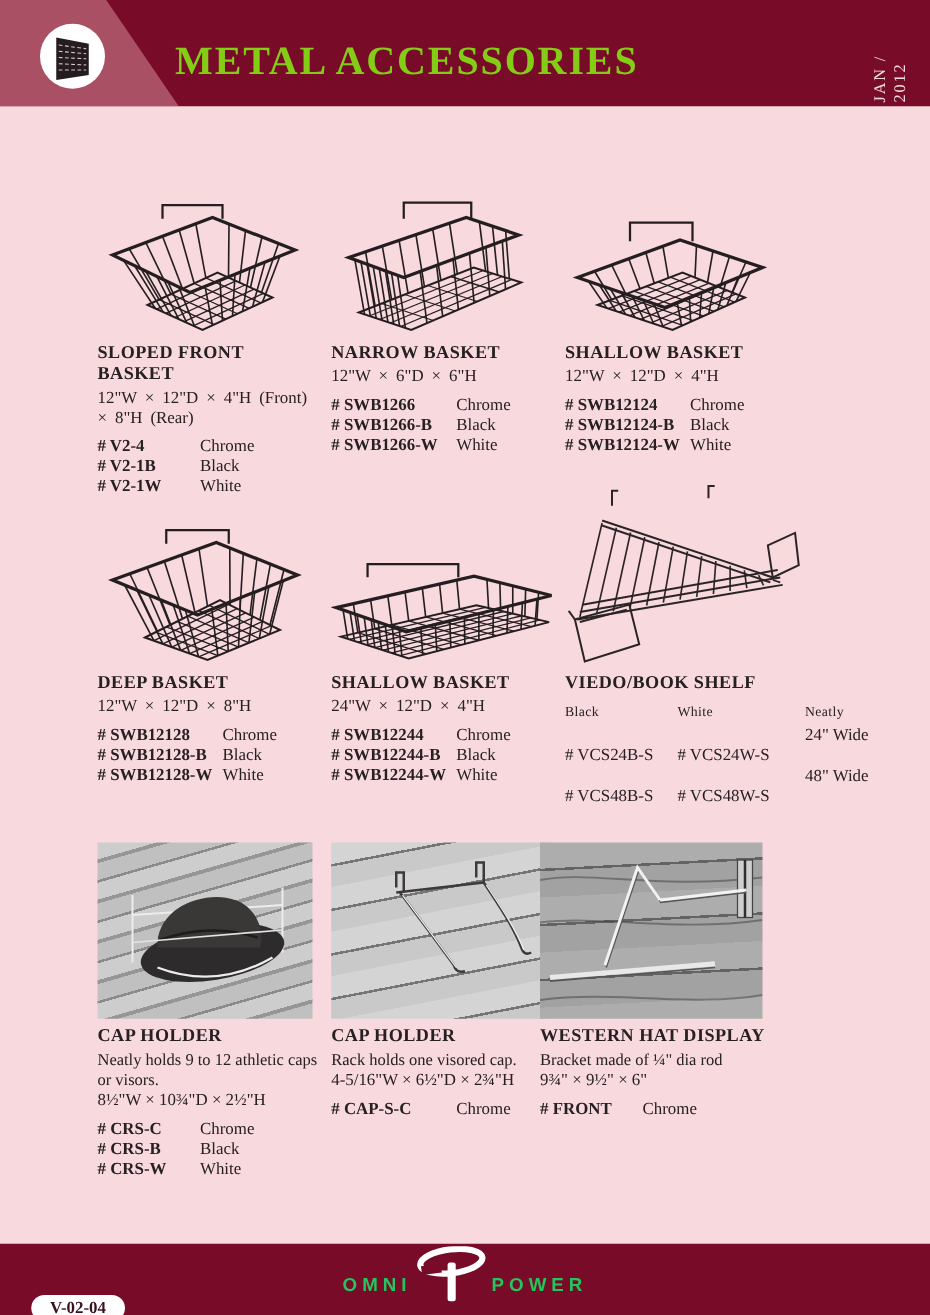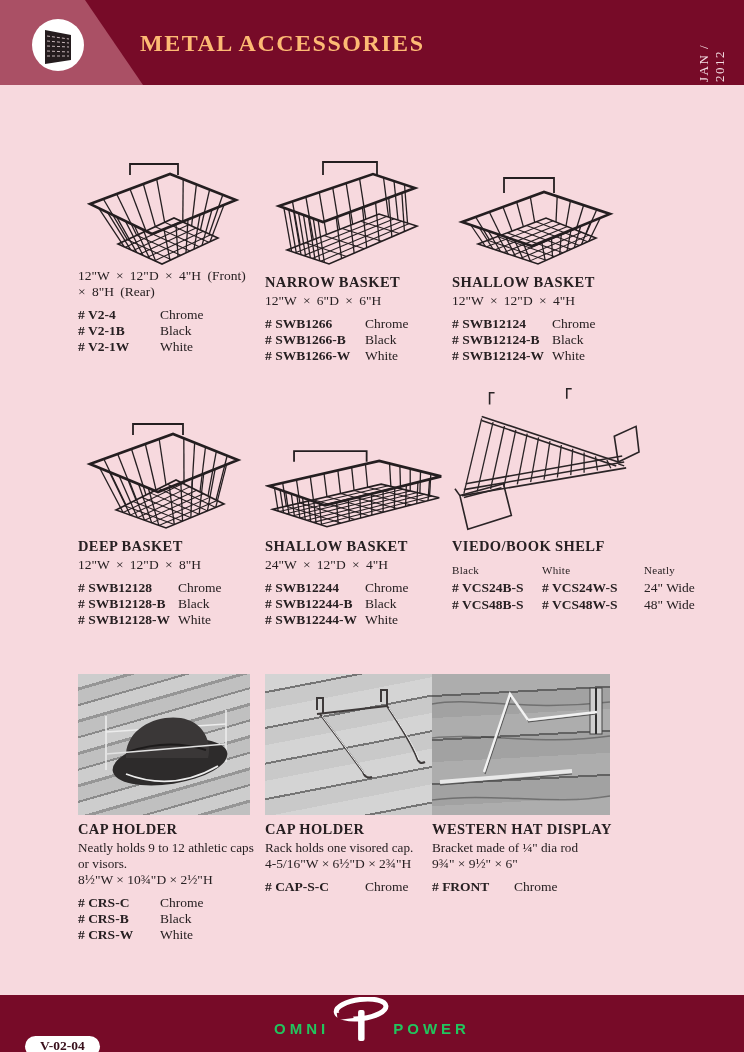--- a/index.html
+++ b/index.html
@@ -4,40 +4,40 @@
 <style>
   html,body{margin:0;padding:0;background:#e9e4e4;}
   .page{position:relative;width:744px;height:1052px;background:#f7d9de;overflow:hidden;
         font-family:"Liberation Serif", serif;color:#272022;}
   
   .topbar{position:absolute;left:0;top:0;width:744px;height:85px;background:#770b28;}
   .wedge{position:absolute;left:0;top:0;width:160px;height:85px;background:#aa5065;
          clip-path:polygon(0 0,85px 0,143px 85px,0 85px);}
   .logo-circle{position:absolute;left:32px;top:19px;width:52px;height:52px;border-radius:50%;
                background:#ffffff;display:flex;align-items:center;justify-content:center;}
-  .page-title{position:absolute;left:140px;top:30px;margin:0;font-size:24px;font-weight:bold;
-              letter-spacing:1.5px;color:#fdba74;}
+  .page-title{position:absolute;left:140px;top:30px;margin:0;font-size:32px;font-weight:bold;
+              letter-spacing:1.5px;color:#84cc16;}
   .issue{position:absolute;right:16px;top:10px;height:72px;color:#f3dde2;font-size:13px;
          letter-spacing:1.5px;writing-mode:vertical-rl;transform:rotate(180deg);}
   
   .cell{position:absolute;}
   .art{display:flex;align-items:flex-end;}
   .r1 .art{height:128px;} .r2 .art{height:152px;} .r3 .art{height:141px;}
   .pname{margin:6px 0 2px 0;font-size:14.5px;font-weight:bold;letter-spacing:.4px;}
   .dims{margin:0;font-size:13.5px;line-height:1.18;word-spacing:3px;}
   .desc{margin:0;font-size:13.2px;line-height:1.22;}
   .variants{margin-top:7px;}
   .vrow{display:flex;font-size:13.5px;line-height:1.2;}
   .part{font-weight:bold;width:100px;}
   .w80 .part{width:82px;}
   .finish{}
   .ptable{display:grid;grid-template-columns:86px 98px auto;margin-top:9px;
           font-size:13.5px;line-height:1.25;column-gap:4px;}
   .th{font-size:11px;letter-spacing:.3px;padding-bottom:2px;}
-  .tpart{font-weight:bold;}
+  .tpart{font-weight:normal;margin-top:16px;}
   
   .photo{position:relative;width:172px;height:141px;overflow:hidden;}
   .photo svg{position:absolute;left:0;top:0;}
   .photo1{background:repeating-linear-gradient(164deg,#cdcdcd 0 13px,#969696 13px 16px,#c0c0c0 16px 29px,#8a8a8a 29px 31px);}
   .photo2{background:repeating-linear-gradient(169deg,#d4d4d4 0 17px,#757575 17px 19px,#c9c9c9 19px 35px);}
   .photo3{width:178px;background:repeating-linear-gradient(177deg,#adadad 0 21px,#636363 21px 23px,#a2a2a2 23px 44px);}
   
   .botbar{position:absolute;left:0;top:995px;width:744px;height:57px;background:#770b28;}
   .page-code{position:absolute;left:25px;top:12px;background:#ffffff;color:#39101c;
              font-weight:bold;font-size:13.5px;padding:2px 15px 3px 15px;border-radius:13px;margin-top:29px;}
@@ -101,20 +101,21 @@
           <line x1="118" y1="74" x2="62" y2="100" stroke="#241e20" stroke-width="1.05"></line>
           <line x1="77.33333333333333" y1="72.66666666666667" x2="121.33333333333333" y2="92.66666666666667" stroke="#241e20" stroke-width="1.05"></line>
           <line x1="125.33333333333333" y1="77.33333333333333" x2="69.33333333333333" y2="103.33333333333333" stroke="#241e20" stroke-width="1.05"></line>
           <line x1="86.66666666666667" y1="68.33333333333333" x2="130.66666666666669" y2="88.33333333333333" stroke="#241e20" stroke-width="1.05"></line>
           <line x1="132.66666666666669" y1="80.66666666666667" x2="76.66666666666667" y2="106.66666666666667" stroke="#241e20" stroke-width="1.05"></line>
           <polygon points="40,90 96,64 140,84 84,110" fill="none" stroke="#241e20" stroke-width="1.6"></polygon>
           <polygon points="12,50 92,20 158,46 74,80" fill="none" stroke="#241e20" stroke-width="2.6"></polygon>
           <path d="M52,21 L52,10 L100,10 L100,21" fill="none" stroke="#241e20" stroke-width="1.8"></path>
         </svg>
     </div>
+    <h2 class="pname">SLOPED FRONT BASKET</h2>
     <p class="dims">12"W × 12"D × 4"H (Front) × 8"H (Rear)</p>
     <div class="variants">
       <div class="vrow">
           <span class="part"># V2-4</span>
           <span class="finish">Chrome</span>
         </div>
       <div class="vrow">
           <span class="part"># V2-1B</span>
           <span class="finish">Black</span>
         </div>

